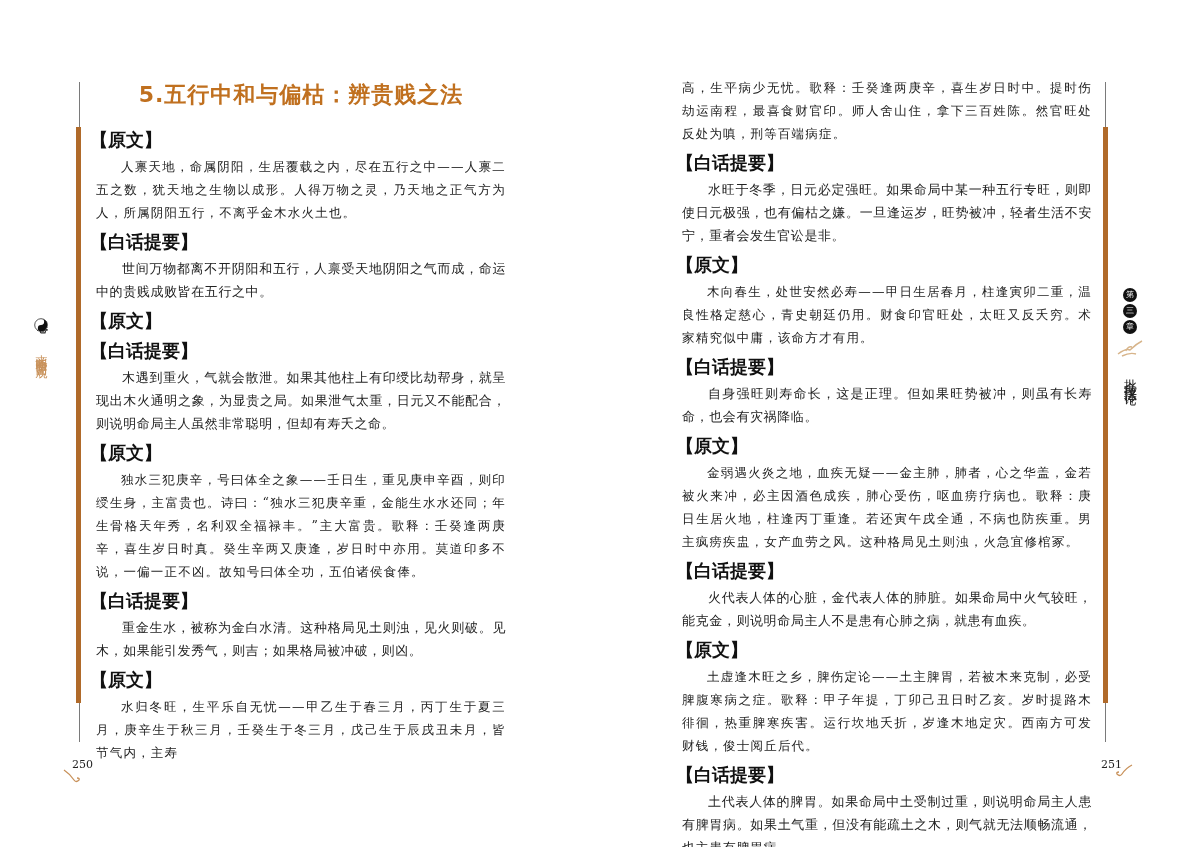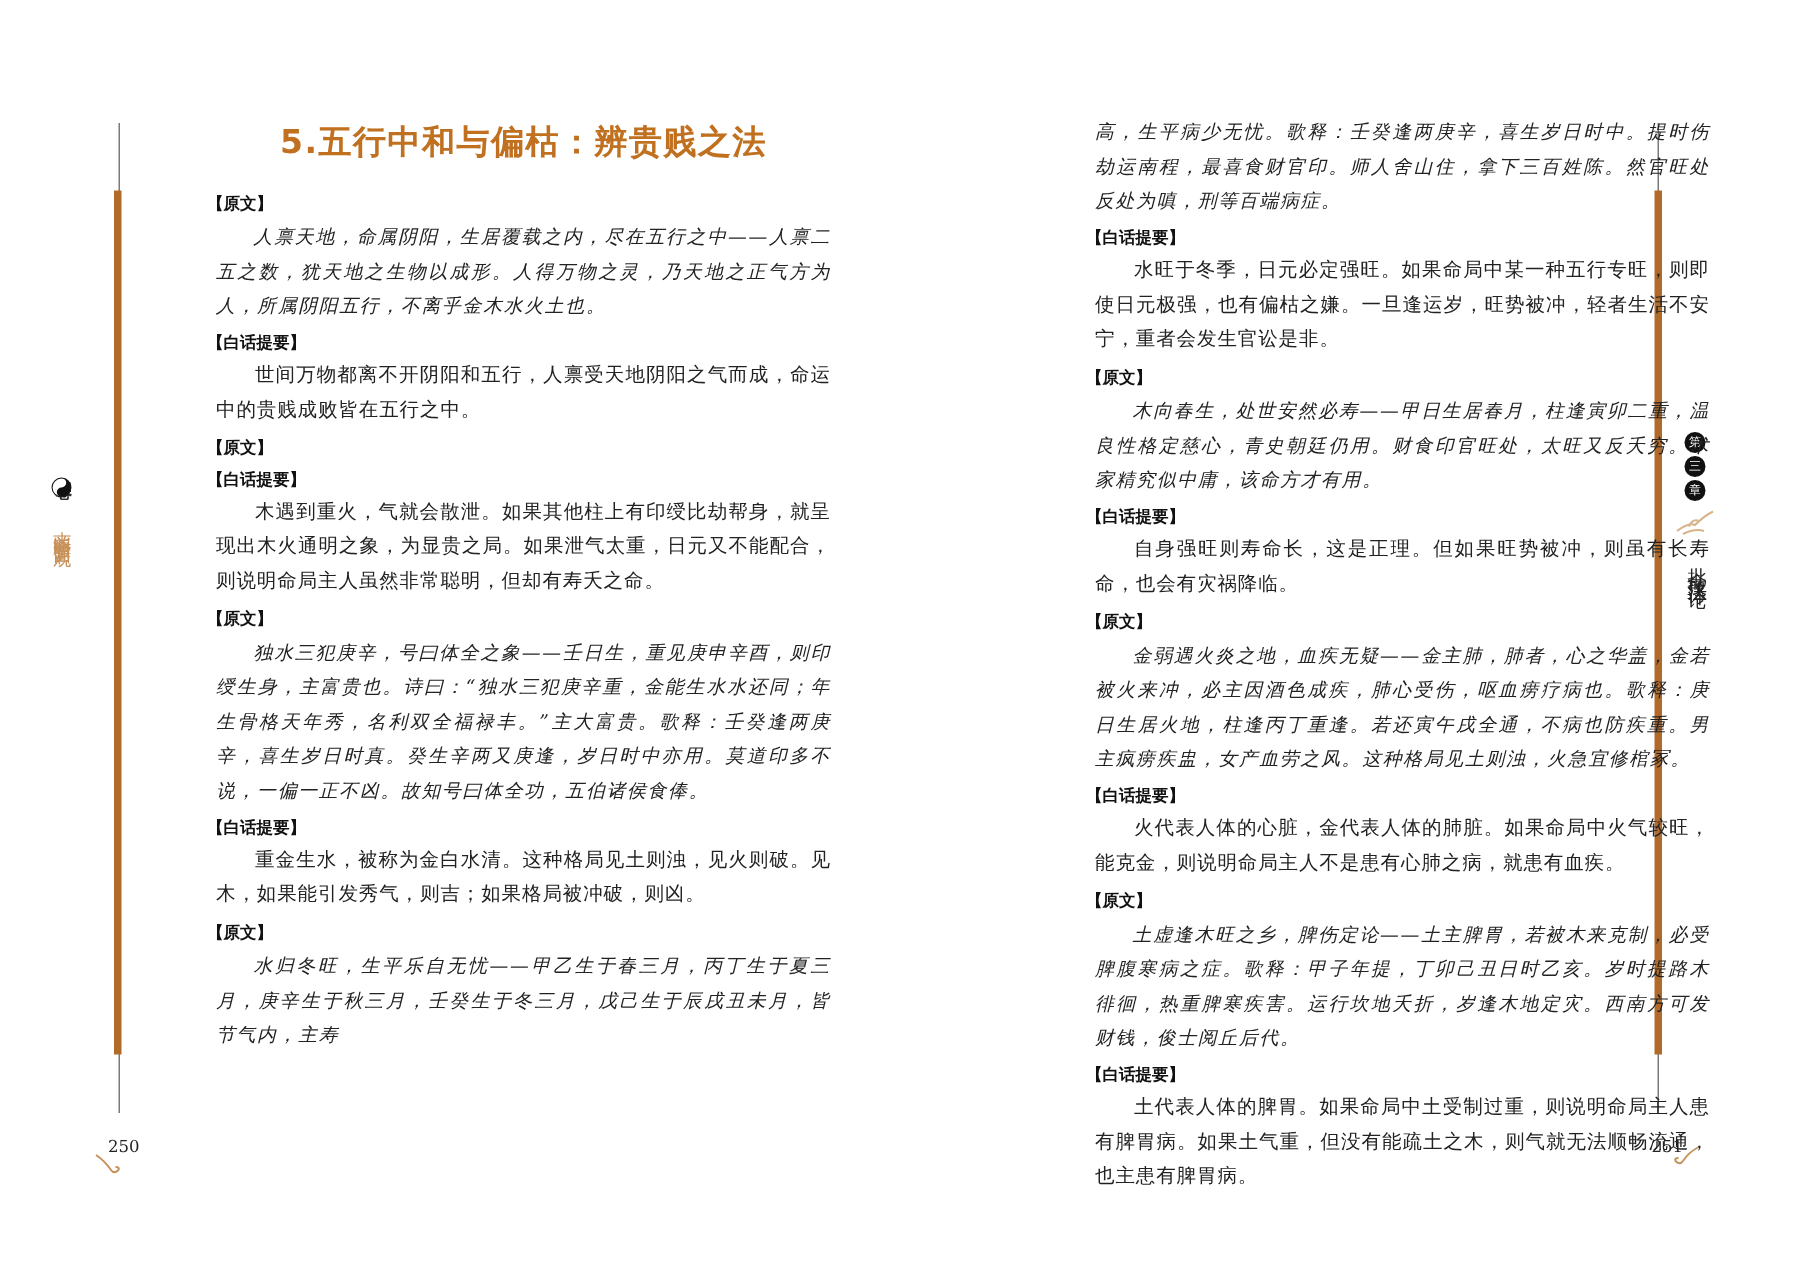--- a/index.html
+++ b/index.html
@@ -8,40 +8,40 @@
     font-family: "DejaVu Serif", "Liberation Serif", serif; color: #1a1a1a;
   }
   .page { position: absolute; top: 0; height: 847px; }
   .page-left { left: 0; width: 600px; }
   .page-right { left: 600px; width: 600px; }
 
   
   .rail-thin { position: absolute; width: 1px; background: #7a7a7a; }
   .rail-thick { position: absolute; width: 5px; background: #b06a2a; }
 
-  .content { position: absolute; margin-left: 48px; }
+  .content { position: absolute; }
   .page-left .content { left: 96px; top: 76px; width: 410px; }
   .page-right .content { left: 682px; top: 76px; width: 410px; }
   .page-right .content { left: 82px; }
 
   .chapter-title {
     font-family: "DejaVu Sans", "Liberation Sans", sans-serif;
     font-weight: bold; font-size: 22px; color: #c0701f; text-align: center;
     margin: 4px 0 18px 0; letter-spacing: 1px;
   }
   .heading {
     font-family: "DejaVu Sans", "Liberation Sans", sans-serif;
-    font-weight: bold; font-size: 11px; color: #111; margin: 6px 0 3px -6px;
+    font-weight: bold; font-size: 18px; color: #111; margin: 6px 0 3px -6px;
   }
   .para {
     font-size: 12.5px; line-height: 23px; text-indent: 2em; margin: 0 0 4px 0;
     text-align: justify; color: #222;
   }
-  .para.classic { font-family: "DejaVu Serif", serif; letter-spacing: 1.2px; font-style: italic; }
-  .para.modern { font-family: Liberation Mono, monospace; font-size: 13px; letter-spacing: 0.6px; }
+  .para.classic { font-family: "DejaVu Serif", serif; letter-spacing: 1.2px; }
+  .para.modern { font-family: Liberation Serif, serif; font-size: 13px; letter-spacing: 0.6px; }
 
   .side-label-left {
     position: absolute; left: 30px; top: 313px; width: 22px; text-align: center;
   }
   .vol-label {
     font-family: "DejaVu Sans", sans-serif; font-weight: bold; font-size: 11px; color: #333;
     writing-mode: vertical-rl; margin: 0 auto;
   }
   .yinyang { width: 14px; height: 14px; margin: 5px auto; }
   .vert-text {

